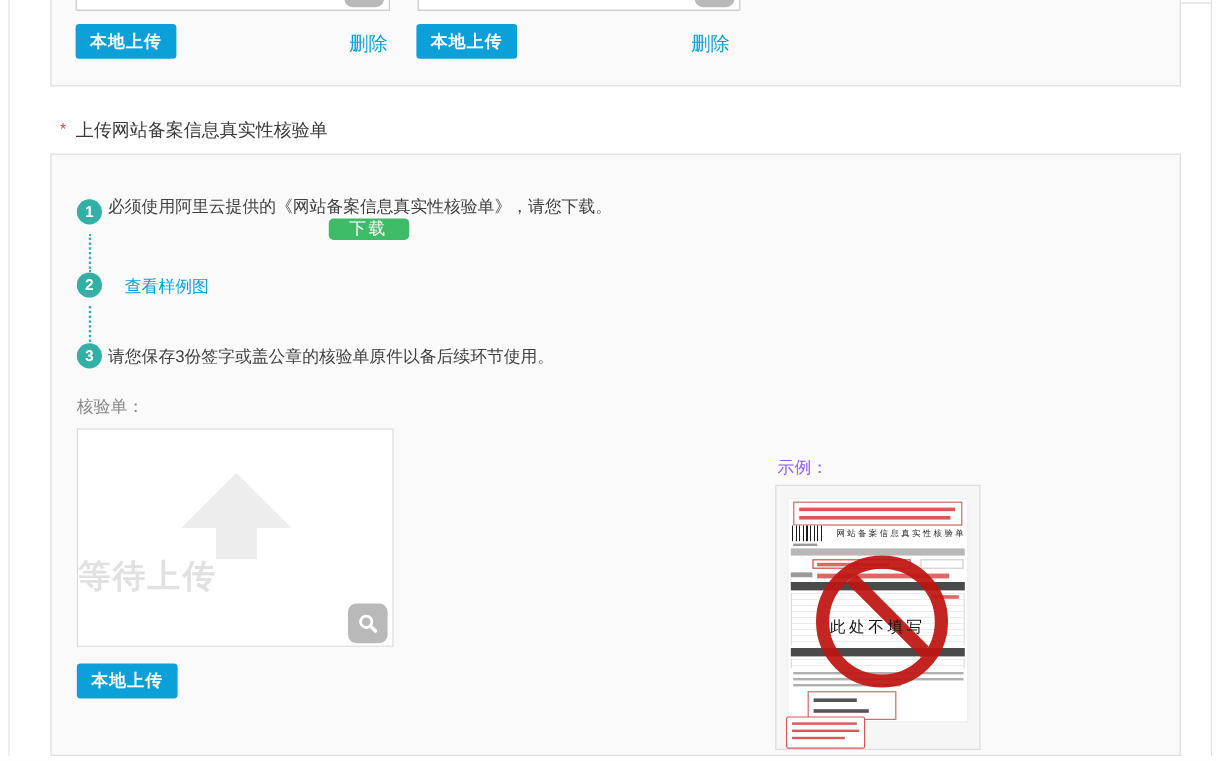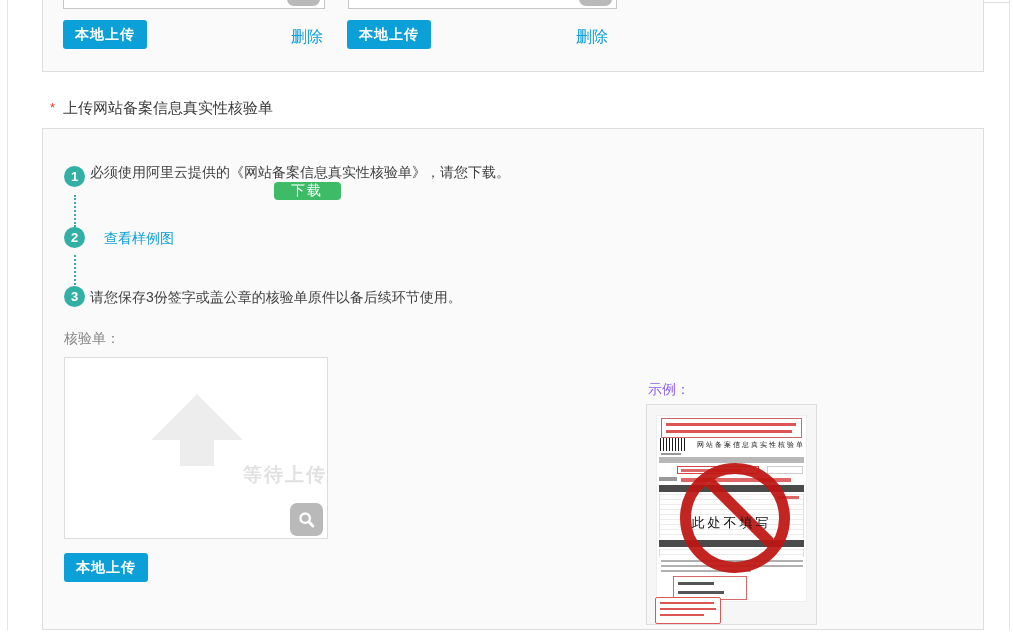--- a/index.html
+++ b/index.html
@@ -46,21 +46,21 @@
 
   .field-label { position:absolute; font-size:14px; color:#858585; }
 
   
   .dropzone { position:absolute; left:21px; top:228px; width:264px; height:182px; background:#fff;
               border:1px solid #dcdcdc; cursor:pointer; }
   .arrow-wrap { position:absolute; left:86px; top:36px; width:92px; }
   .arrow-tri { width:0; height:0; border-left:46px solid transparent; border-right:46px solid transparent;
                border-bottom:46px solid #ededed; }
   .arrow-stem { width:34px; height:26px; background:#ededed; margin:0 auto; }
-  .wait-text { position:absolute; left:0; right:0; top:104px; text-align:right; font-size:19px;
+  .wait-text { position:absolute; left:0; right:0; top:104px; text-align:left; font-size:27px;
                font-weight:bold; color:#e1e1e1; letter-spacing:2px; }
 
   
   .ex-frame { position:absolute; left:603px; top:275px; width:171px; height:221px; background:#f6f6f6;
               border:1px solid #ddd; }
   .ex-page { position:absolute; left:9px; top:10px; width:151px; height:187px; background:#fff;
              border:1px solid #eee; }
   .tb { position:absolute; height:3px; }
   .red-note-box { position:absolute; left:4px; top:2px; width:141px; height:20px; border:1px solid #cc6666; }
   .barcode { position:absolute; left:3px; top:22px; width:25px; height:13px;

